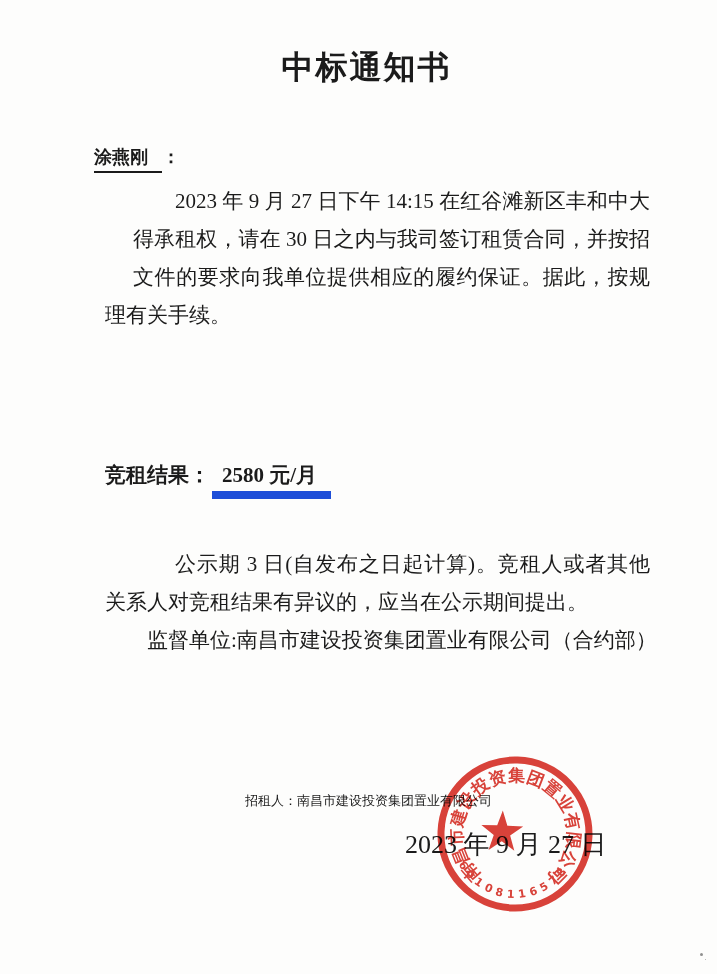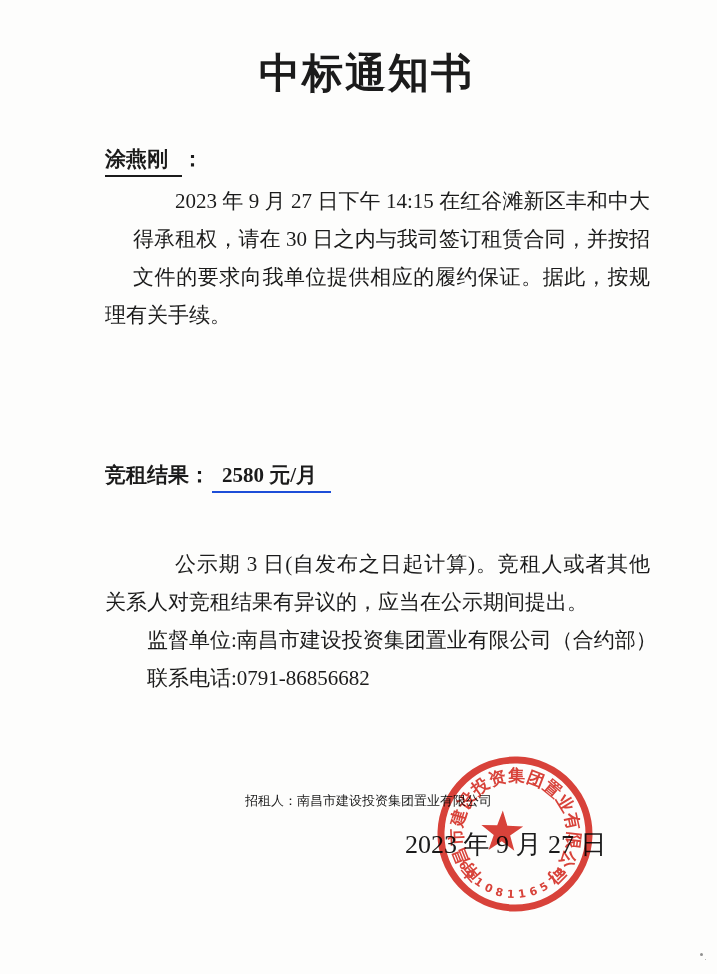--- a/index.html
+++ b/index.html
@@ -9,25 +9,25 @@
     margin:0 auto;
     background:#fdfdfc;
     font-family:"Liberation Serif","DejaVu Serif",serif;
     color:#1b1b1b;
     overflow:hidden;
   }
   .title{
     position:absolute;left:0;top:46px;width:717px;
     margin:0;padding-left:16px;box-sizing:border-box;
     text-align:center;
-    font-size:41px;font-weight:bold;letter-spacing:2px;
+    font-size:32px;font-weight:bold;letter-spacing:2px;
   }
   .recipient{
-    position:absolute;left:105px;top:145px;
-    font-size:21px;font-weight:bold;
+    position:absolute;left:94px;top:145px;
+    font-size:18px;font-weight:bold;
   }
   .rname{
     border-bottom:2px solid #1b1b1b;
     padding-right:14px;padding-bottom:2px;
     display:inline-block;
   }
   .bodyblock{position:absolute;left:105px;top:182px;width:545px;}
   .noticeblock{position:absolute;left:105px;top:545px;width:545px;}
   .bl{
     font-size:21px;line-height:38px;white-space:nowrap;
@@ -44,21 +44,21 @@
     text-decoration:underline;
     text-decoration-thickness:1.5px;
     text-underline-offset:5px;
   }
   .result{
     position:absolute;left:105px;top:461px;
     font-size:21px;font-weight:bold;line-height:28px;
   }
   .rvalue{
     display:inline-block;
-    border-bottom:2px solid #1d4ed8;
+    border-bottom:8px solid #1d4ed8;
     padding:0 14px 2px 10px;
     margin-left:2px;
   }
   .lessor{
     position:absolute;left:245px;top:787px;
     font-size:13px;line-height:28px;
   }
   .sigdate{
     position:absolute;left:405px;top:831px;
     font-size:26px;line-height:28px;
@@ -101,21 +101,20 @@
     <div class="bl jl">文件的要求向我单位提供相应的履约保证。据此，按规定办</div>
     <div class="bl">理有关手续。</div>
   </div>
 
   <div class="result"><span>竞租结果：</span><span class="rvalue">2580 元/月</span></div>
 
   <div class="noticeblock">
     <div class="bl jl indent">公示期 3 日(自发布之日起计算)。竞租人或者其他利害</div>
     <div class="bl">关系人对竞租结果有异议的，应当在公示期间提出。</div>
     <div class="bl indent">监督单位:南昌市建设投资集团置业有限公司（合约部）</div>
-    <div class="bl indent">联系电话:0791-86856682</div>
   </div>
 
   <div class="lessor">招租人：南昌市建设投资集团置业有限公司</div>
   <div class="sigdate">2023 年 9 月 27 日</div>
 
   <svg class="seal" width="164" height="164" viewBox="0 0 164 164">
     <circle cx="82" cy="82" r="74" fill="none" stroke="#d5281e" stroke-width="7"></circle>
     <path id="sealTop" d="M 47.9 122.6 A 53 53 0 1 1 116.1 122.6" fill="none"></path>
     <path id="sealBottom" d="M 24.0 109.0 A 64 64 0 0 0 140.0 109.0" fill="none"></path>
     <text class="sealtxt"><textPath href="#sealTop" startOffset="50%" text-anchor="middle">南昌市建设投资集团置业有限公司</textPath></text>

